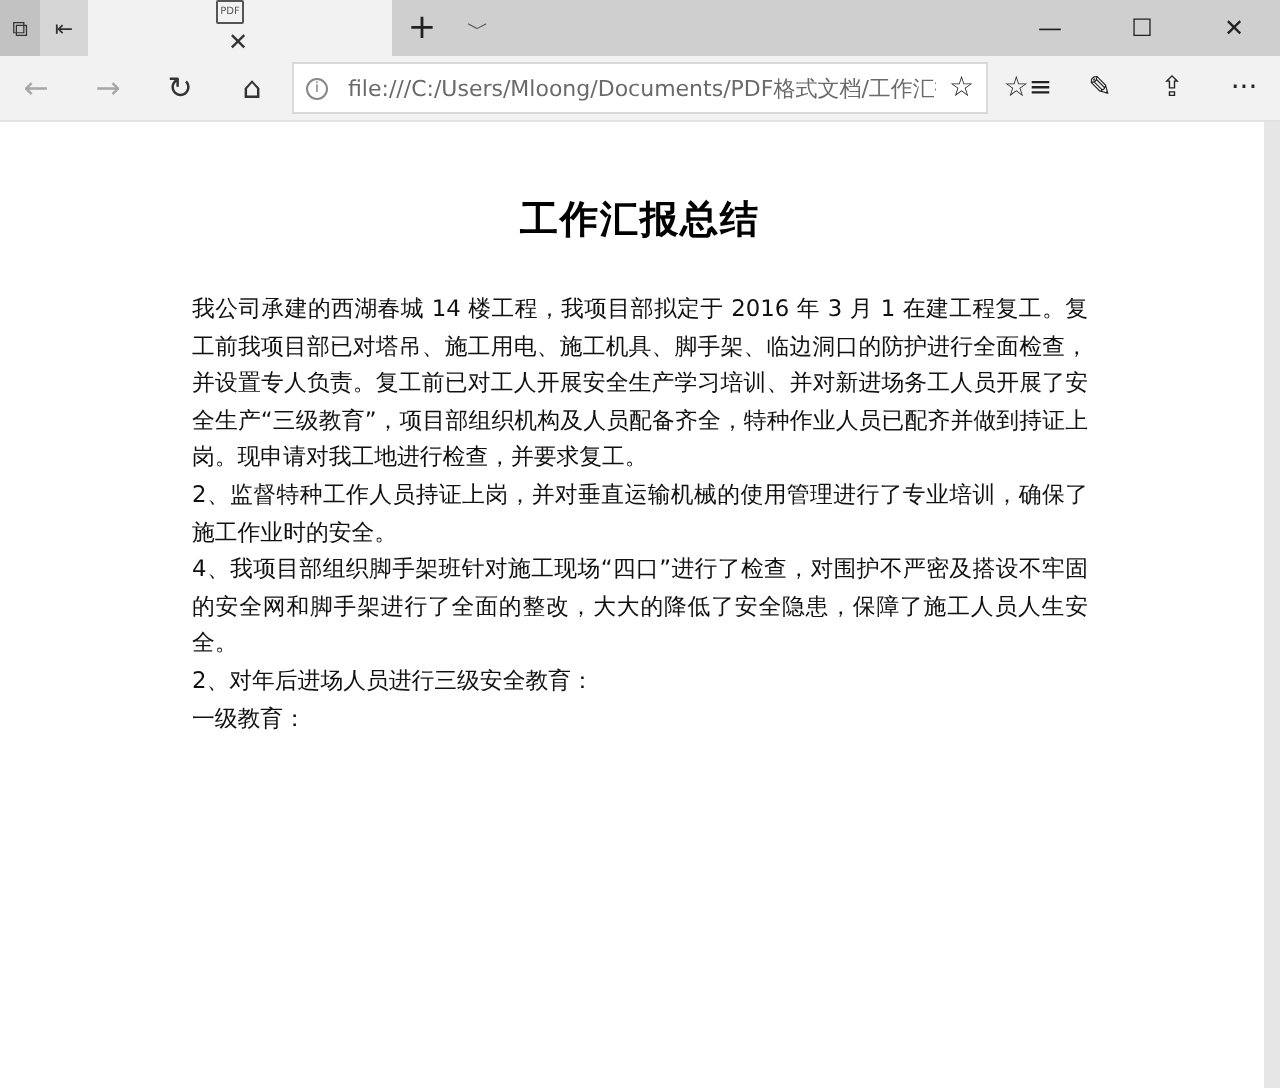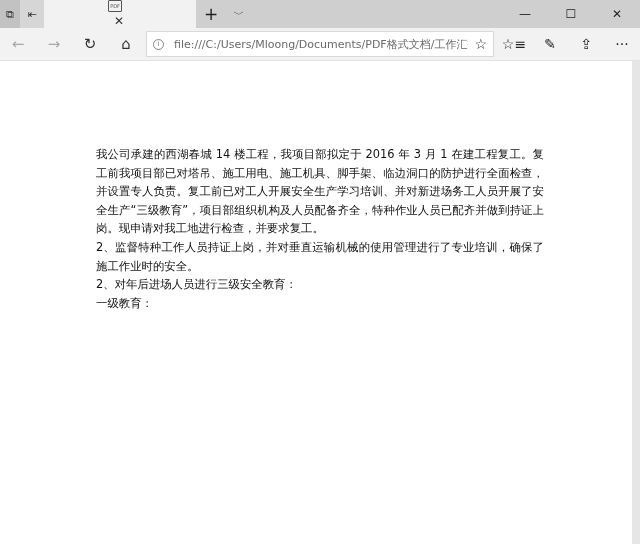--- a/index.html
+++ b/index.html
@@ -83,22 +83,24 @@
         <span>⇪</span>
       </div>
     <div class="rt">
         <span>···</span>
       </div>
   </div>
 </div>
 
 <div class="viewer">
   <div class="page">
+    <div class="doc-title">工作汇报总结</div>
     <div class="body-text">
       <p>我公司承建的西湖春城 14 楼工程，我项目部拟定于 2016 年 3 月 1 在建工程复工。复工前我项目部已对塔吊、施工用电、施工机具、脚手架、临边洞口的防护进行全面检查，并设置专人负责。复工前已对工人开展安全生产学习培训、并对新进场务工人员开展了安全生产“三级教育”，项目部组织机构及人员配备齐全，特种作业人员已配齐并做到持证上岗。现申请对我工地进行检查，并要求复工。</p>
       <p>2、监督特种工作人员持证上岗，并对垂直运输机械的使用管理进行了专业培训，确保了施工作业时的安全。</p>
+      <p>4、我项目部组织脚手架班针对施工现场“四口”进行了检查，对围护不严密及搭设不牢固的安全网和脚手架进行了全面的整改，大大的降低了安全隐患，保障了施工人员人生安全。</p>
       <p>2、对年后进场人员进行三级安全教育：</p>
       <p>一级教育：</p>
 
     </div>
   </div>
   <div class="scrollbar"></div>
 </div>
 
 </body></html>

